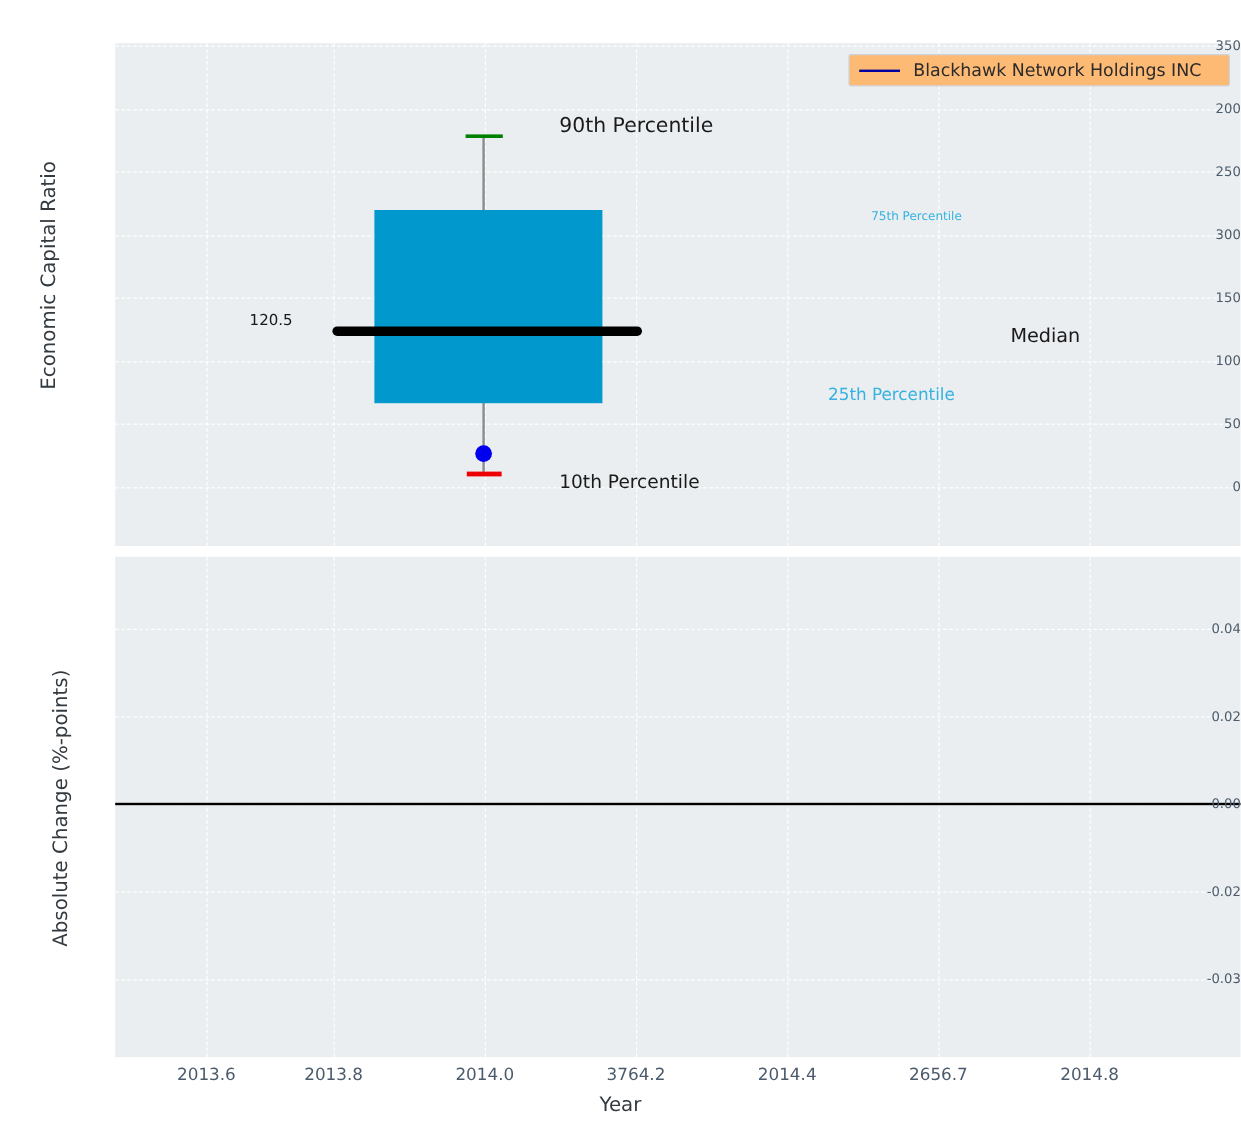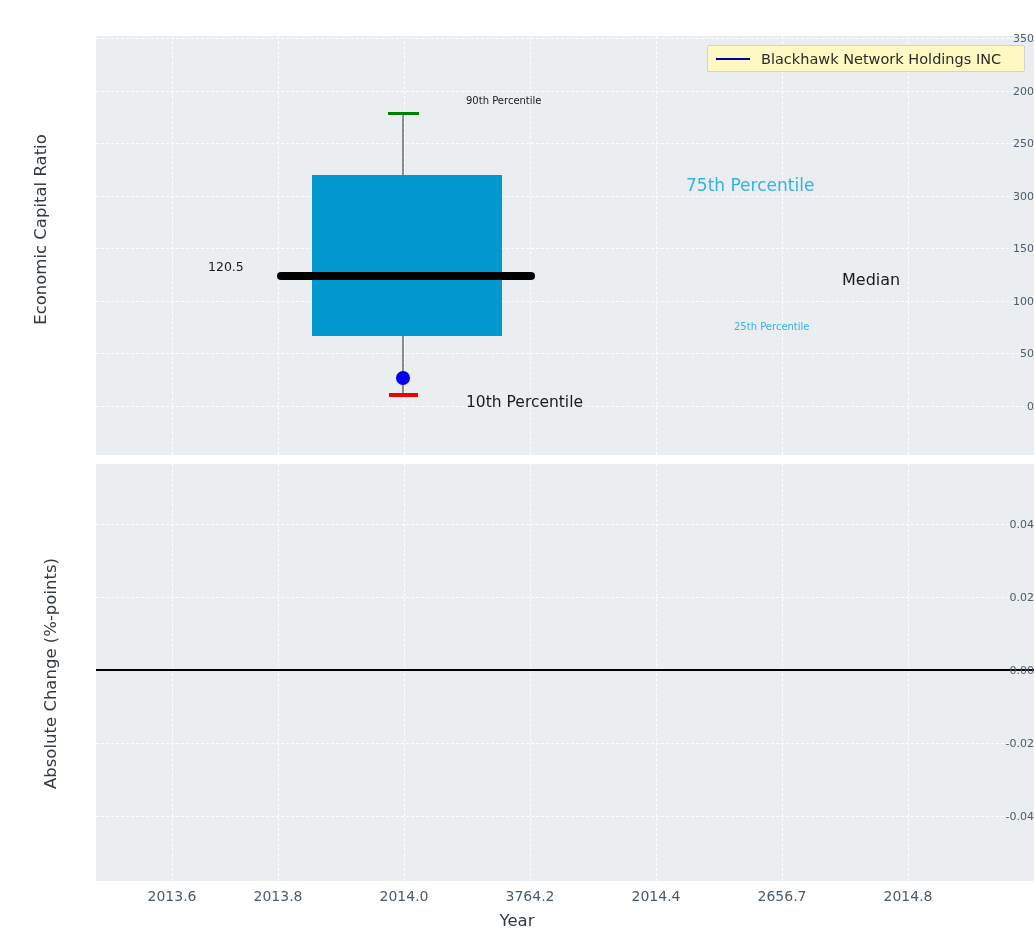--- a/index.html
+++ b/index.html
@@ -36,43 +36,43 @@
   .ylabel{position:absolute;font-size:16.5px;color:#333a40;
           transform-origin:center center;transform:rotate(-90deg);
           white-space:nowrap;text-align:center;}
   #ylabel-top{left:-90px;top:220px;width:260px;}
   #ylabel-bottom{left:-110px;top:664px;width:320px;}
   #xlabel{position:absolute;left:0;top:911px;width:1034px;text-align:center;
           font-size:16.5px;color:#333a40;}
 
   
   #legend{position:absolute;left:707px;top:45px;width:318px;height:27px;
-          background:#fef9c3;border:1px solid #cfd2d8;border-radius:2px;
+          background:#fdba74;border:1px solid #cfd2d8;border-radius:2px;
           display:flex;align-items:center;box-sizing:border-box;padding:0 8px;}
   #legend-line{width:34px;height:0;border-top:2px solid #00009f;flex:0 0 auto;}
   #legend-label{margin-left:11px;font-size:14.5px;color:#2b2b2b;white-space:nowrap;}
 
   
   #whisker-line{position:absolute;left:402px;top:113px;width:2px;height:283px;background:#8c8c8c;}
   #cap-p90{position:absolute;left:388px;top:112px;width:31px;height:3px;background:#008000;}
   #cap-p10{position:absolute;left:389px;top:393px;width:29px;height:3.5px;background:#ef0000;}
   #box-iqr{position:absolute;left:312px;top:175px;width:190px;height:161px;background:#0098cd;}
   #median-line{position:absolute;left:277px;top:272px;width:258px;height:8px;background:#000000;border-radius:4px;}
   #company-marker{position:absolute;left:396px;top:371px;width:14px;height:14px;border-radius:50%;background:#0000ee;}
 
   
   #zero-line{position:absolute;left:96px;top:669px;width:938px;height:2px;background:#000000;}
 
   
   .anno{position:absolute;white-space:nowrap;}
-  #anno-p90{left:466px;top:95px;font-size:10px;color:#1a1a1a;}
+  #anno-p90{left:466px;top:95px;font-size:17px;color:#1a1a1a;}
   #anno-p10{left:466px;top:393px;font-size:15.5px;color:#1a1a1a;}
   #anno-median{left:842px;top:270px;font-size:16px;color:#1a1a1a;}
-  #anno-p75{left:686px;top:175px;font-size:17px;color:#35b2e0;}
-  #anno-p25{left:734px;top:321px;font-size:10px;color:#35b2e0;}
+  #anno-p75{left:726px;top:175px;font-size:10px;color:#35b2e0;}
+  #anno-p25{left:690px;top:321px;font-size:14px;color:#35b2e0;}
   #median-value{left:208px;top:259px;font-size:12.5px;color:#1a1a1a;}
 </style>
 </head>
 <body>
 
 <div id="figure">
 
 
   <div class="panel" id="panel-top">
 
@@ -131,21 +131,21 @@
   <div class="ytick" style="top:248px">150</div>
   <div class="ytick" style="top:196px">300</div>
   <div class="ytick" style="top:143px">250</div>
   <div class="ytick" style="top:91px">200</div>
   <div class="ytick" style="top:38px">350</div>
 
   <div class="ytick" style="top:524px">0.04</div>
   <div class="ytick" style="top:597px">0.02</div>
   <div class="ytick" style="top:670px">0.00</div>
   <div class="ytick" style="top:743px">-0.02</div>
-  <div class="ytick" style="top:816px">-0.04</div>
+  <div class="ytick" style="top:816px">-0.03</div>
 
   <div class="xtick" style="left:172px">2013.6</div>
   <div class="xtick" style="left:278px">2013.8</div>
   <div class="xtick" style="left:404px">2014.0</div>
   <div class="xtick" style="left:530px">3764.2</div>
   <div class="xtick" style="left:656px">2014.4</div>
   <div class="xtick" style="left:782px">2656.7</div>
   <div class="xtick" style="left:908px">2014.8</div>
 
   <div class="ylabel" id="ylabel-top">Economic Capital Ratio</div>

